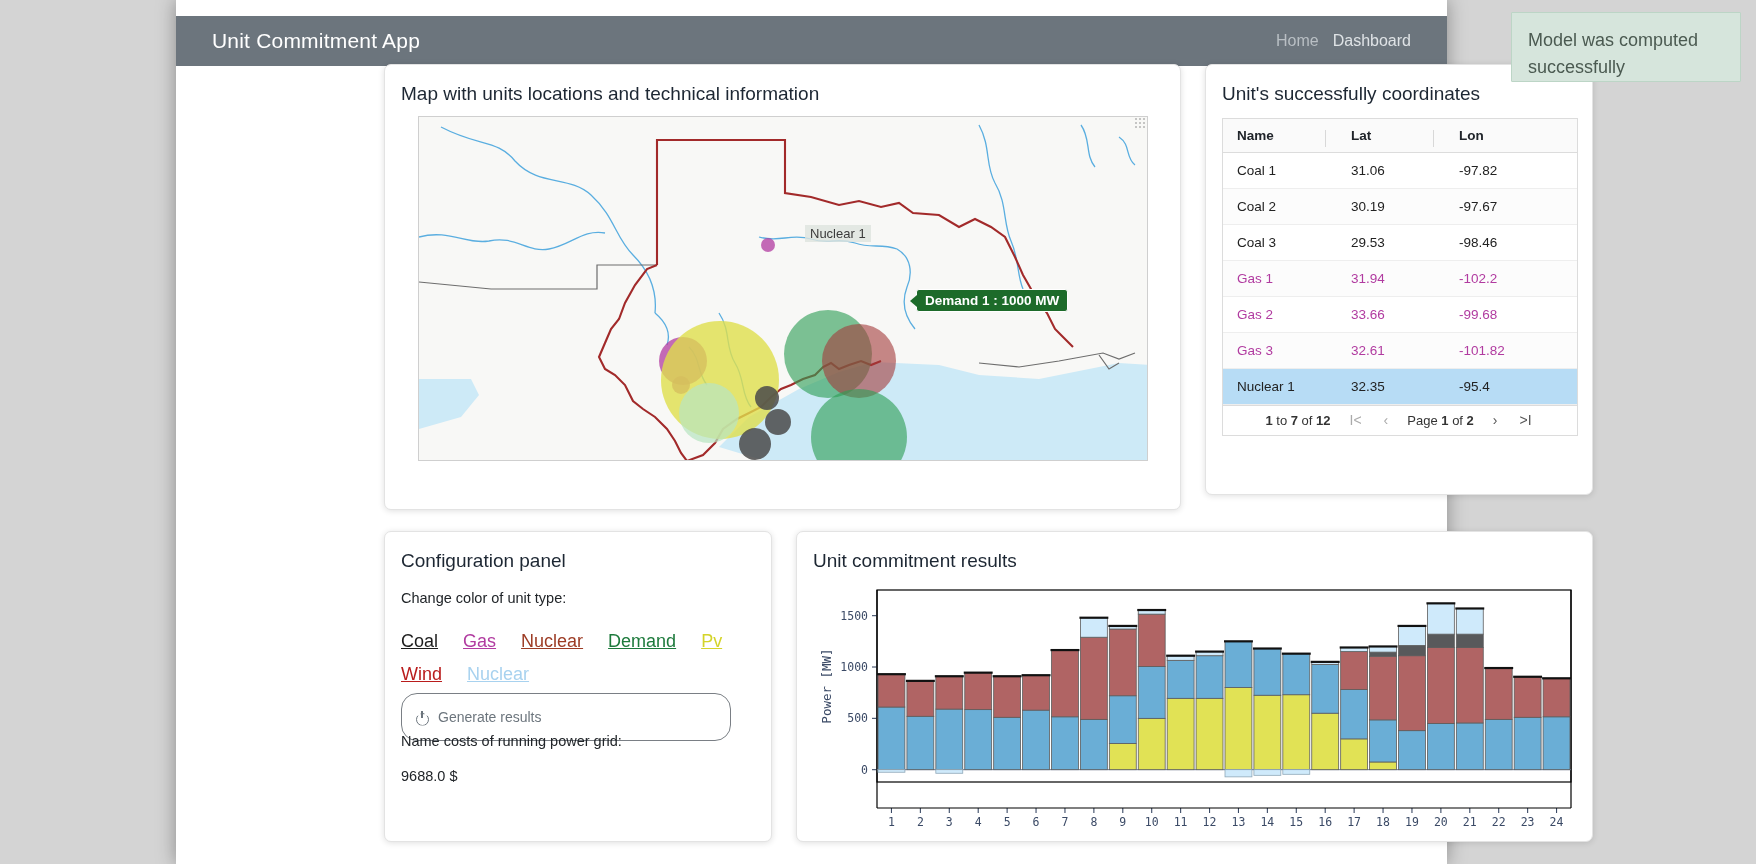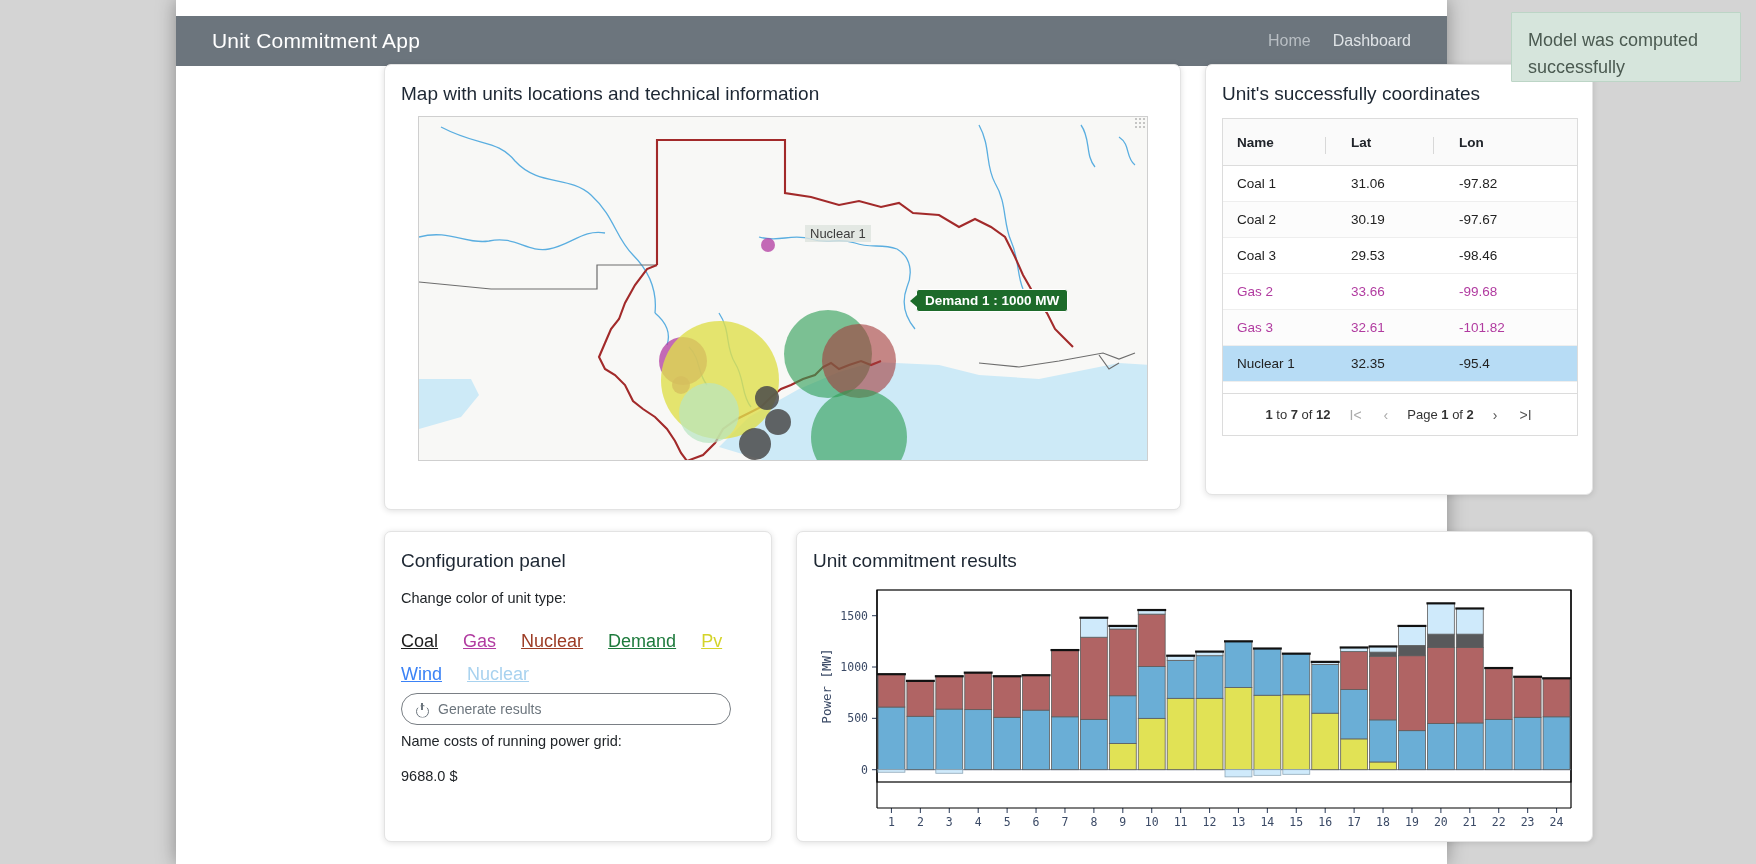--- a/index.html
+++ b/index.html
@@ -23,21 +23,21 @@
   
   .navbar {
     position: absolute; left: 0; top: 16px; width: 1271px; height: 50px;
     background: #6c757d;
     display: flex; align-items: center; justify-content: space-between;
     padding: 0 36px 0 36px;
   }
   .navbar-brand {
     color: #ffffff; font-size: 21px; font-weight: 400; letter-spacing: .2px;
   }
-  .navbar-links { display: flex; gap: 22px; }
+  .navbar-links { display: flex; gap: 14px; }
   .nav-link {
     color: #b9bfc4; font-size: 16px; text-decoration: none; cursor: pointer;
   }
   .nav-link.active { color: #dfe3e6; }
 
   
   .toast {
     position: absolute; left: 1511px; top: 12px; width: 230px; height: 70px;
     background: #d6e5dc; border: 1px solid #bcd5c6; border-radius: 1px;
     padding: 14px 16px; color: #4b5a51; font-size: 18px; line-height: 1.5;
@@ -128,21 +128,21 @@
   .pgbtn { cursor: pointer; color: #555; font-size: 14px; padding: 0 3px; }
   .pgbtn.dim { color: #aaa; }
 
   
   .cfg-label { position: absolute; left: 16px; font-size: 14.5px; color: #212529; }
   .color-links { position: absolute; left: 16px; display: flex; gap: 25px; }
   .color-links a {
     font-size: 18px; text-decoration: underline; cursor: pointer;
   }
   .gen-btn {
-    position: absolute; left: 16px; top: 161px; width: 330px; height: 32px;
+    position: absolute; left: 16px; top: 161px; width: 330px; height: 48px;
     border: 1px solid #7a7f85; border-radius: 16px; background: #fff;
     display: flex; align-items: center; gap: 9px; padding: 0 14px;
     font-size: 14px; color: #6c757d; cursor: pointer;
   }
   .power-ico { width: 13px; height: 13px; position: relative; display:inline-block;}
   .power-ico::before {
     content:""; position:absolute; left:0; top:2px; width:11px; height:11px;
     border:1.5px solid #6c757d; border-radius:50%;
     clip-path: polygon(0 25%, 35% 25%, 35% 0, 65% 0, 65% 25%, 100% 25%, 100% 100%, 0 100%);
   }
@@ -263,20 +263,25 @@
           </div>
           <div class="grow alt">
             <div class="cell c-name">Coal 2</div>
             <div class="cell c-lat">30.19</div>
             <div class="cell c-lon">-97.67</div>
           </div>
           <div class="grow">
             <div class="cell c-name">Coal 3</div>
             <div class="cell c-lat">29.53</div>
             <div class="cell c-lon">-98.46</div>
+          </div>
+          <div class="grow alt gas">
+            <div class="cell c-name">Gas 1</div>
+            <div class="cell c-lat">31.94</div>
+            <div class="cell c-lon">-102.2</div>
           </div>
           <div class="grow gas">
             <div class="cell c-name">Gas 2</div>
             <div class="cell c-lat">33.66</div>
             <div class="cell c-lon">-99.68</div>
           </div>
           <div class="grow alt gas">
             <div class="cell c-name">Gas 3</div>
             <div class="cell c-lat">32.61</div>
             <div class="cell c-lon">-101.82</div>
@@ -310,21 +315,21 @@
     <div class="cfg-label" style="top:58px;">Change color of unit type:</div>
 
     <div class="color-links" style="top:99px;" id="unit-row-1">
         <a style="color: rgb(29, 29, 29);">Coal</a>
         <a style="color: rgb(177, 59, 160);">Gas</a>
         <a style="color: rgb(156, 59, 36);">Nuclear</a>
         <a style="color: rgb(29, 122, 60);">Demand</a>
         <a style="color: rgb(212, 212, 42);">Pv</a>
       </div>
     <div class="color-links" style="top:132px;" id="unit-row-2">
-        <a style="color: #3b82f6;">Wind</a>
+        <a style="color: #b91c1c;">Wind</a>
         <a style="color: rgb(168, 210, 239);">Nuclear</a>
       </div>
 
     <div class="gen-btn">
       <span class="power-ico"></span>
       <span>Generate results</span>
     </div>
 
     <div class="cfg-label" style="top:201px;">Name costs of running power grid:</div>
     <div class="cost-val">9688.0 $</div>

